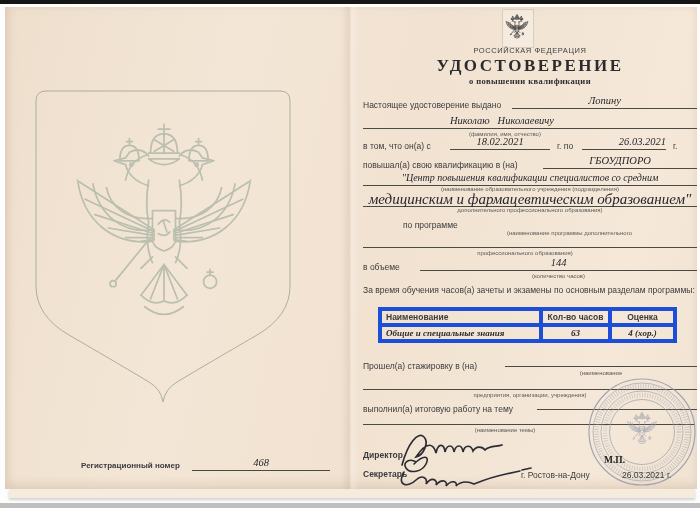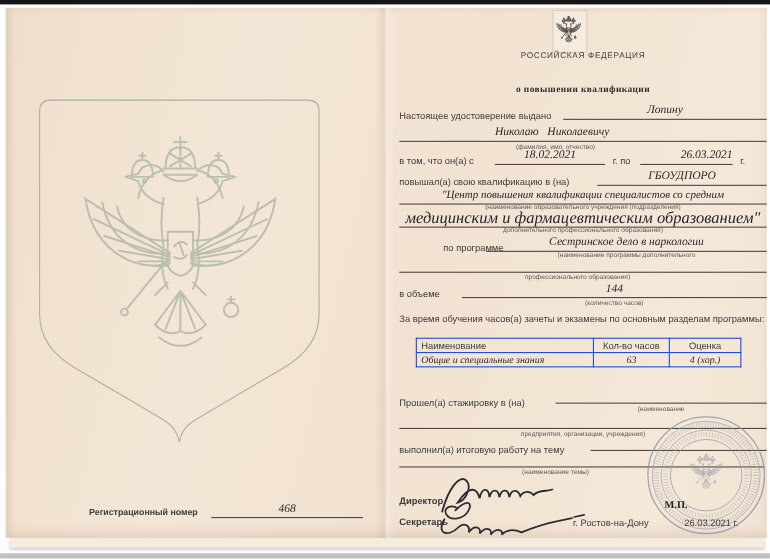--- a/index.html
+++ b/index.html
@@ -41,22 +41,22 @@
     font-size:17px;letter-spacing:2.5px;color:#2b2b2e;
   }
   .doc-sub{
     font-family:"Liberation Serif","DejaVu Serif",serif;font-weight:700;
     font-size:8.5px;letter-spacing:.4px;color:#2f2f32;
   }
   .mp{font-family:"Liberation Serif","DejaVu Serif",serif;font-weight:700;font-size:9.5px;color:#222;margin-left:12px;}
   
   table.res{border-collapse:collapse;table-layout:fixed;width:295px;}
   table.res td,table.res th{
-    border:1px solid #1d4ed8;padding:1px 4px;vertical-align:middle;
-    font-weight:400;
+    border:4px solid #1d4ed8;padding:1px 4px;vertical-align:middle;
+    font-weight:700;
   }
   table.res th{font-size:8.5px;text-align:left;}
   table.res th.c{text-align:center;}
   table.res td.it{
     font-family:"Liberation Serif","DejaVu Serif",serif;font-style:italic;
     font-size:9px;color:#2a2a30;
   }
   table.res td.c{text-align:center;}
   .emblem-box{border:1px solid #d9cebd;background:rgba(255,255,255,.25);}
   .svgline{display:block;}
@@ -128,20 +128,21 @@
 
   <div class="abs t bold" style="left:81px;top:461px;font-size:8px;">Регистрационный номер</div>
   <div class="abs fld val" style="left:192px;top:457px;width:138px;">468</div>
 
   <div class="abs emblem-box" style="left:502px;top:9px;width:30px;height:37px;"></div>
   <svg class="abs" style="left:505px;top:11px;" width="24" height="33" viewBox="0 0 100 110">
     <use href="#eagle" stroke="#4e4e4e" stroke-width="3" fill="none"></use>
   </svg>
 
   <div class="abs country center" style="left:363px;top:46px;width:334px;">РОССИЙСКАЯ ФЕДЕРАЦИЯ</div>
+  <div class="abs doc-title center" style="left:363px;top:56px;width:334px;">УДОСТОВЕРЕНИЕ</div>
   <div class="abs doc-sub center" style="left:363px;top:76px;width:334px;">о повышении квалификации</div>
 
   <div class="abs t" style="left:363px;top:100px;">Настоящее удостоверение выдано</div>
   <div class="abs fld val" style="left:512px;top:95px;width:185px;">Лопину</div>
 
   <div class="abs fld val pre" style="left:363px;top:115px;width:334px;padding-right:56px;box-sizing:border-box;">Николаю   Николаевичу</div>
   <div class="abs cap" style="left:395px;top:131px;width:220px;">(фамилия, имя, отчество)</div>
 
   <div class="abs t" style="left:363px;top:141px;">в том, что он(а) с</div>
   <div class="abs fld val" style="left:450px;top:136px;width:100px;">18.02.2021</div>
@@ -152,21 +153,20 @@
   <div class="abs t" style="left:363px;top:160px;">повышал(а) свою квалификацию в (на)</div>
   <div class="abs fld val" style="left:543px;top:155px;width:154px;">ГБОУДПОРО</div>
 
   <div class="abs fld val" style="left:363px;top:172px;width:334px;font-size:10px;">"Центр повышения квалификации специалистов со средним</div>
   <div class="abs cap" style="left:363px;top:186px;width:334px;">(наименование образовательного учреждения (подразделения)</div>
 
   <div class="abs fld val" style="left:363px;top:193px;width:334px;font-size:15px;">медицинским и фармацевтическим образованием"</div>
   <div class="abs cap" style="left:363px;top:207px;width:334px;">дополнительного профессионального образования)</div>
 
   <div class="abs t" style="left:363px;top:220px;padding-left:40px;">по программе</div>
-  <div class="abs fld val" style="left:442px;top:215px;width:255px;">Сестринское дело в наркологии</div>
   <div class="abs cap" style="left:442px;top:230px;width:255px;">(наименование программы дополнительного</div>
 
   <div class="abs fld" style="left:363px;top:238px;width:334px;height:8px;"></div>
   <div class="abs cap" style="left:390px;top:250px;width:270px;">профессионального образования)</div>
 
   <div class="abs t" style="left:363px;top:262px;">в объеме</div>
   <div class="abs fld val" style="left:420px;top:257px;width:277px;">144</div>
   <div class="abs cap" style="left:420px;top:273px;width:277px;">(количество часов)</div>
 
   <div class="abs t" style="left:363px;top:285px;width:332px;">За время обучения часов(а) зачеты и экзамены по основным разделам программы:</div>

